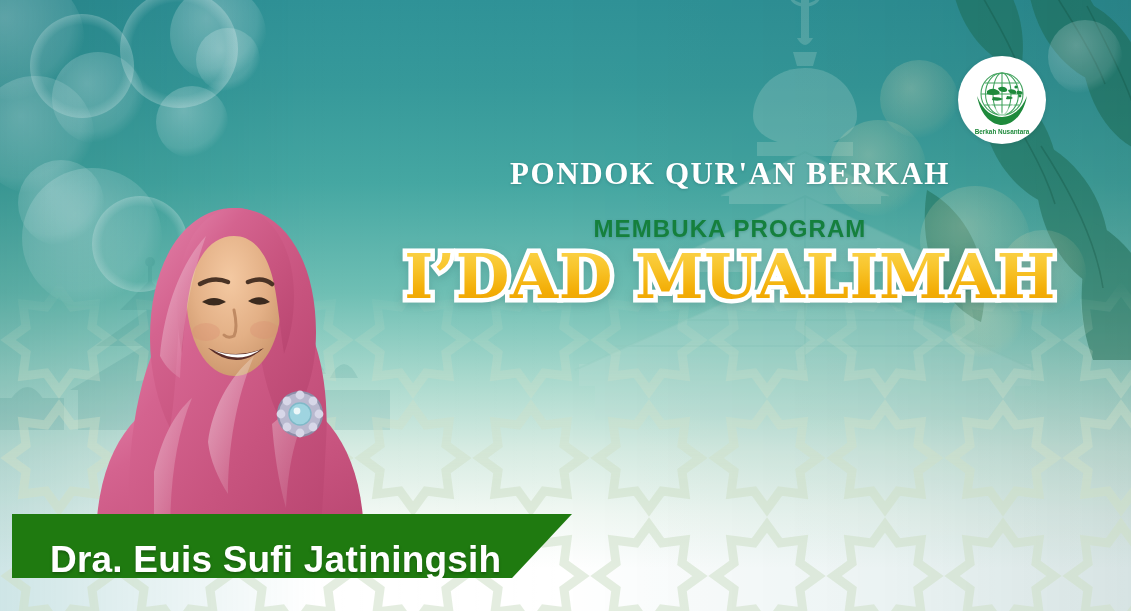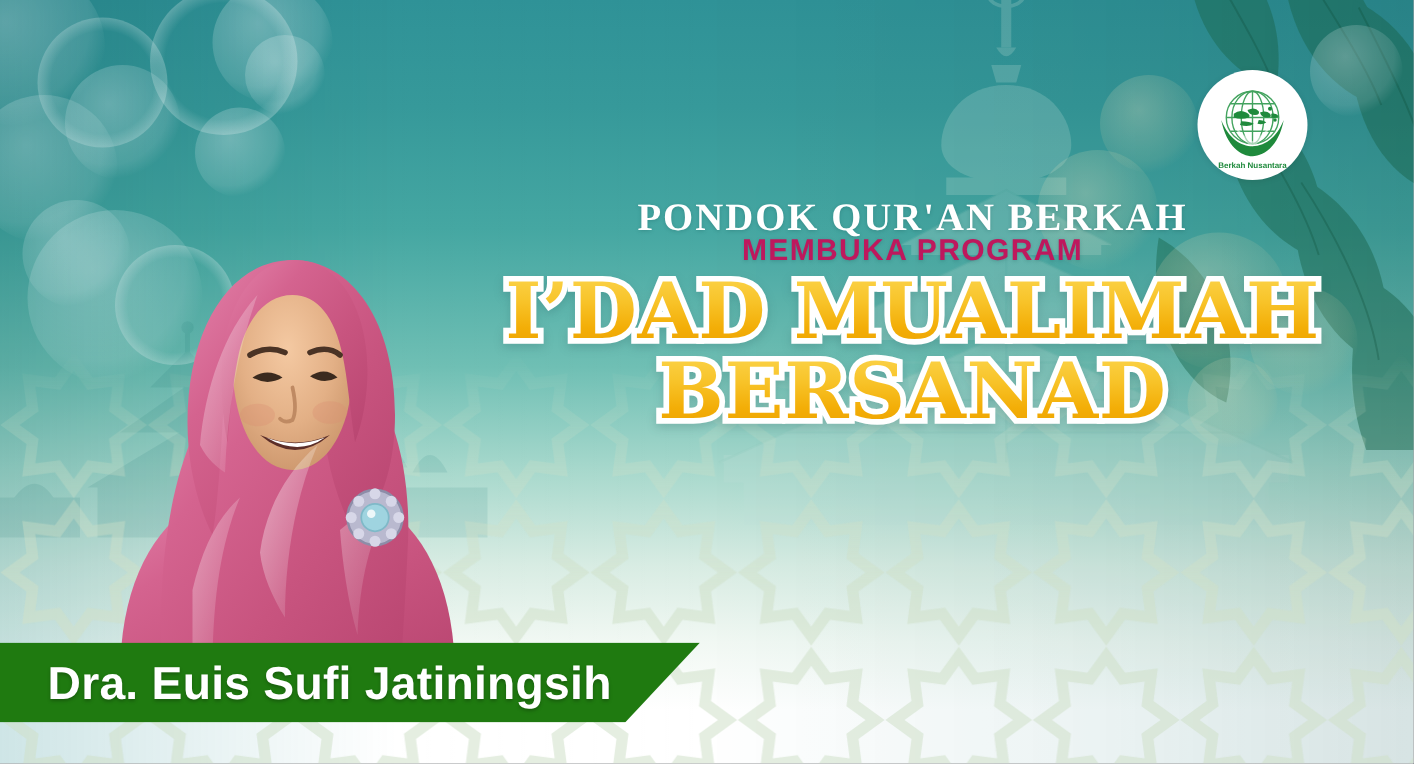--- a/index.html
+++ b/index.html
@@ -93,22 +93,23 @@
     position:absolute; left:385px; top:158px; width:690px;
     text-align:center;
   }
   .kicker{
     font-family:"Liberation Serif", serif;
     font-size:31px; font-weight:700; letter-spacing:1.6px;
     color:#ffffff; line-height:1;
     text-shadow:0 1px 3px rgba(20,80,80,.28);
   }
   .subkicker{
+    margin-top:28px;
     font-size:24px; font-weight:700; letter-spacing:1.1px;
-    color:#be185d; line-height:1;
+    color:#15803d; line-height:1;
     text-shadow:0 1px 3px rgba(20,80,80,.25);
   }
 
   .title-wrap{ margin-top:6px; }
   .title-line{
     font-family:"DejaVu Serif", serif;
     font-weight:700;
     font-size:62px;
     line-height:.97;
     letter-spacing:.5px;
@@ -128,25 +129,25 @@
     color:#ffffff;
     -webkit-text-stroke:9px #ffffff;
     paint-order:stroke fill;
     filter:drop-shadow(0 3px 4px rgba(40,90,90,.22));
     z-index:0;
   }
   .title-fill{ position:relative; z-index:1; }
 
   
   .banner-name{
-    position:absolute; left:0; top:514px;
+    position:absolute; left:12px; top:514px;
     width:560px; height:64px;
     background:#1f7a10;
     clip-path:polygon(0 0, 100% 0, 89.3% 100%, 0 100%);
-    display:flex; align-items:center;
+    display:flex; align-items:flex-end;
   }
   .banner-name-text{
     margin-left:38px;
     font-size:37px; font-weight:700; color:#ffffff;
     letter-spacing:.2px; line-height:1;
     text-shadow:0 2px 3px rgba(0,0,0,.25);
   }
   .banner-role{
     position:absolute; left:0; top:578px;
     width:503px; height:33px;
@@ -375,24 +376,20 @@
 
   <div class="headline-block">
     <div class="kicker">PONDOK QUR'AN BERKAH</div>
     <div class="subkicker">MEMBUKA PROGRAM</div>
 
     <div class="title-wrap">
       <div class="title-stack">
         <div class="title-outline">I’DAD MUALIMAH</div>
         <div class="title-line title-fill">I’DAD MUALIMAH</div>
       </div>
-      <div class="title-stack" style="margin-top:4px;">
-        <div class="title-outline">BERSANAD</div>
-        <div class="title-line title-fill">BERSANAD</div>
-      </div>
     </div>
   </div>
 
   <div class="banner-name">
     <span class="banner-name-text">Dra. Euis Sufi Jatiningsih</span>
   </div>
 
 </div>
 
 </body></html>

